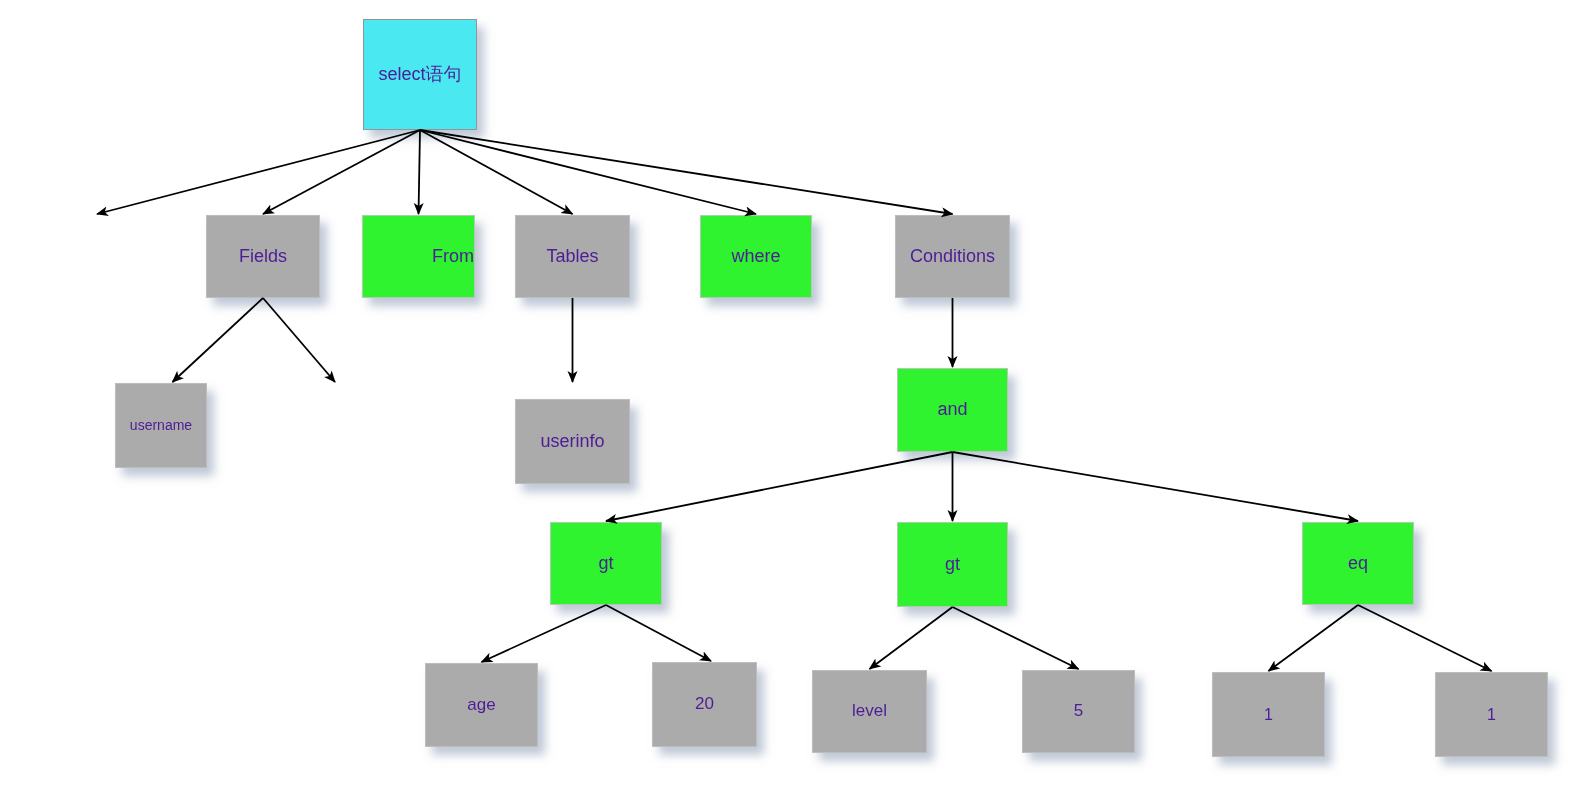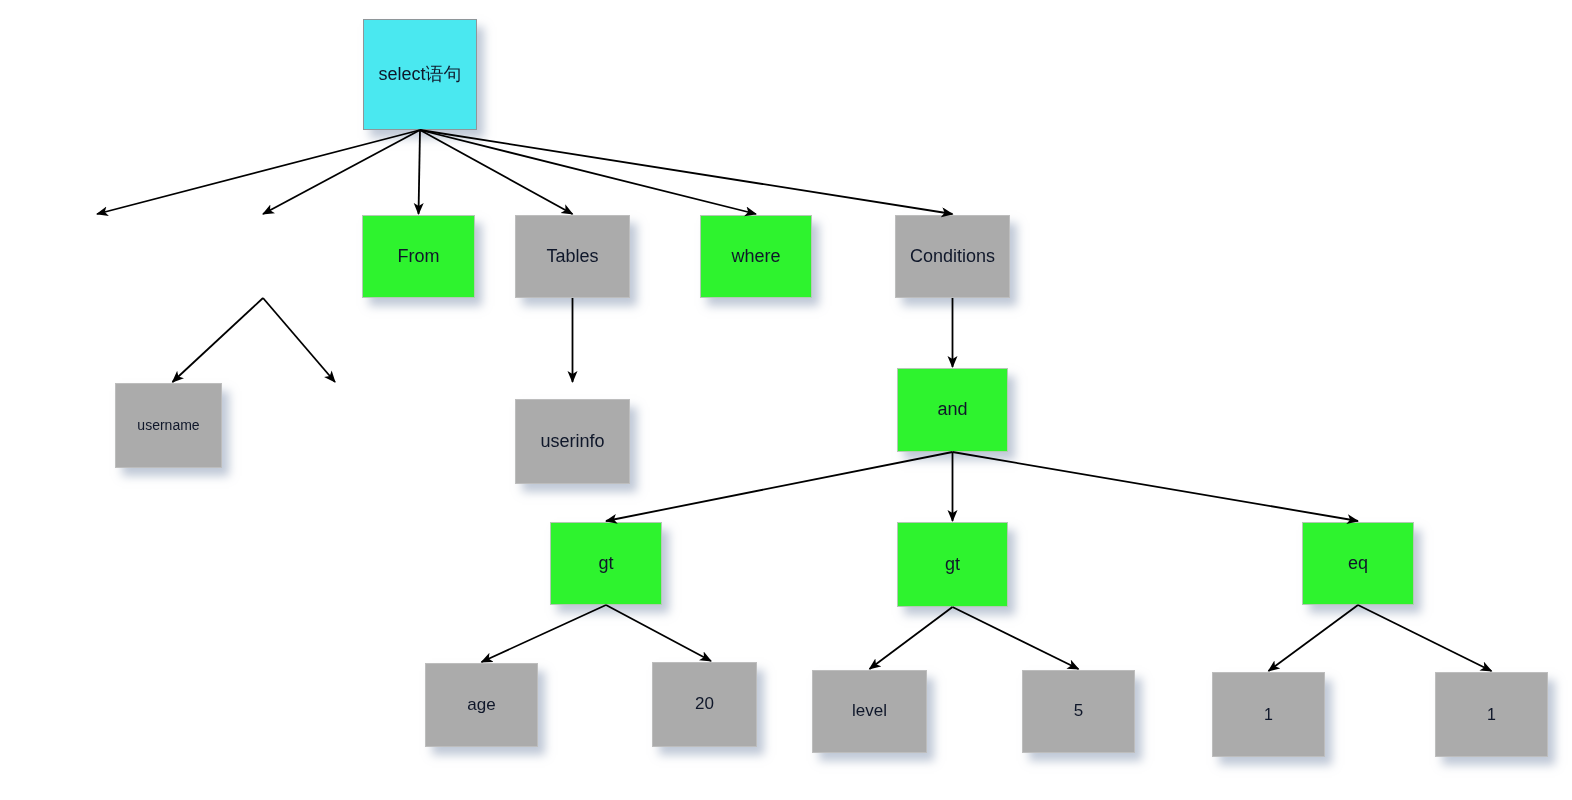--- a/index.html
+++ b/index.html
@@ -31,21 +31,21 @@
     width: 1572px;
     height: 800px;
     z-index: 1;
   }
   .node {
     position: absolute;
     display: flex;
     align-items: center;
     justify-content: center;
     box-sizing: border-box;
-    color: #0f172a;
+    color: #4c1d95;
     text-align: center;
     box-shadow: 7px 8px 9px rgba(130, 148, 175, 0.50);
   }
   .node.root {
     background: #4ae8f0;
     border: 1px solid #8f9699;
   }
   .node.keyword {
     background: #2ef32e;
     border: 1px solid #b3c9b3;
@@ -60,33 +60,36 @@
   }
 </style>
 </head>
 <body>
 
 <div id="canvas">
   <div id="node-layer">
       <div class="node root" style="left: 363px; top: 19px; width: 114px; height: 111px; font-size: 18px;">
         <span>select语句</span>
       </div>
-      <div class="node keyword" style="left: 362px; top: 215px; width: 113px; height: 83px; font-size: 18px;">
+      <div class="node plain" style="left: 206px; top: 215px; width: 114px; height: 83px; font-size: 18px;">
+        <span>Fields</span>
+      </div>
+      <div class="node keyword" style="left: 362px; top: 215px; width: 113px; height: 83px; font-size: 18px; justify-content: flex-end;">
         <span>From</span>
       </div>
       <div class="node plain" style="left: 515px; top: 215px; width: 115px; height: 83px; font-size: 18px;">
         <span>Tables</span>
       </div>
       <div class="node keyword" style="left: 700px; top: 215px; width: 112px; height: 83px; font-size: 18px; justify-content: center;">
         <span>where</span>
       </div>
       <div class="node plain" style="left: 895px; top: 215px; width: 115px; height: 83px; font-size: 18px;">
         <span>Conditions</span>
       </div>
-      <div class="node plain" style="left: 115px; top: 383px; width: 107px; height: 85px; font-size: 14px;">
+      <div class="node plain" style="left: 115px; top: 383px; width: 92px; height: 85px; font-size: 14px;">
         <span>username</span>
       </div>
       <div class="node plain" style="left: 515px; top: 399px; width: 115px; height: 85px; font-size: 18px;">
         <span>userinfo</span>
       </div>
       <div class="node keyword" style="left: 897px; top: 368px; width: 111px; height: 84px; font-size: 18px;">
         <span>and</span>
       </div>
       <div class="node keyword" style="left: 550px; top: 522px; width: 112px; height: 83px; font-size: 18px;">
         <span>gt</span>

